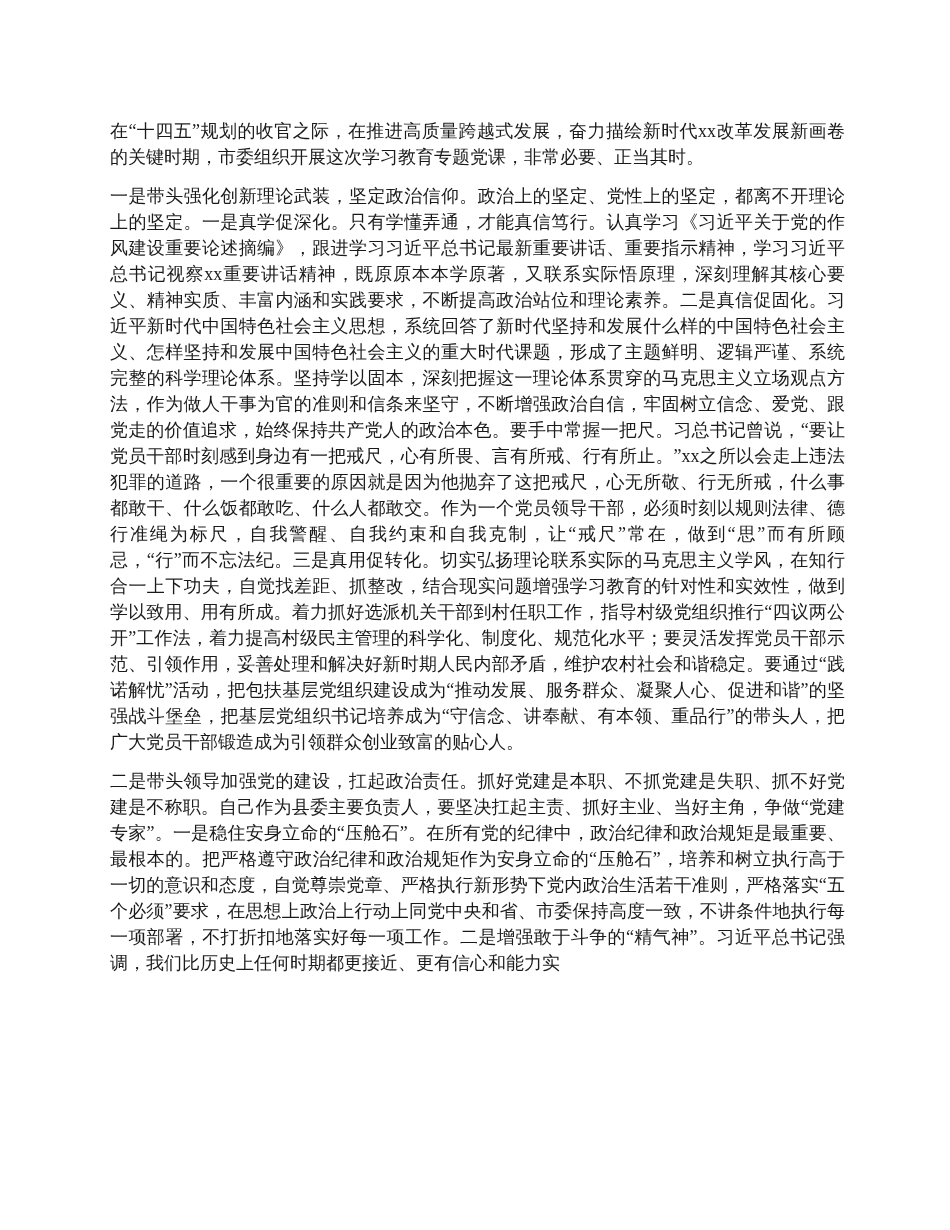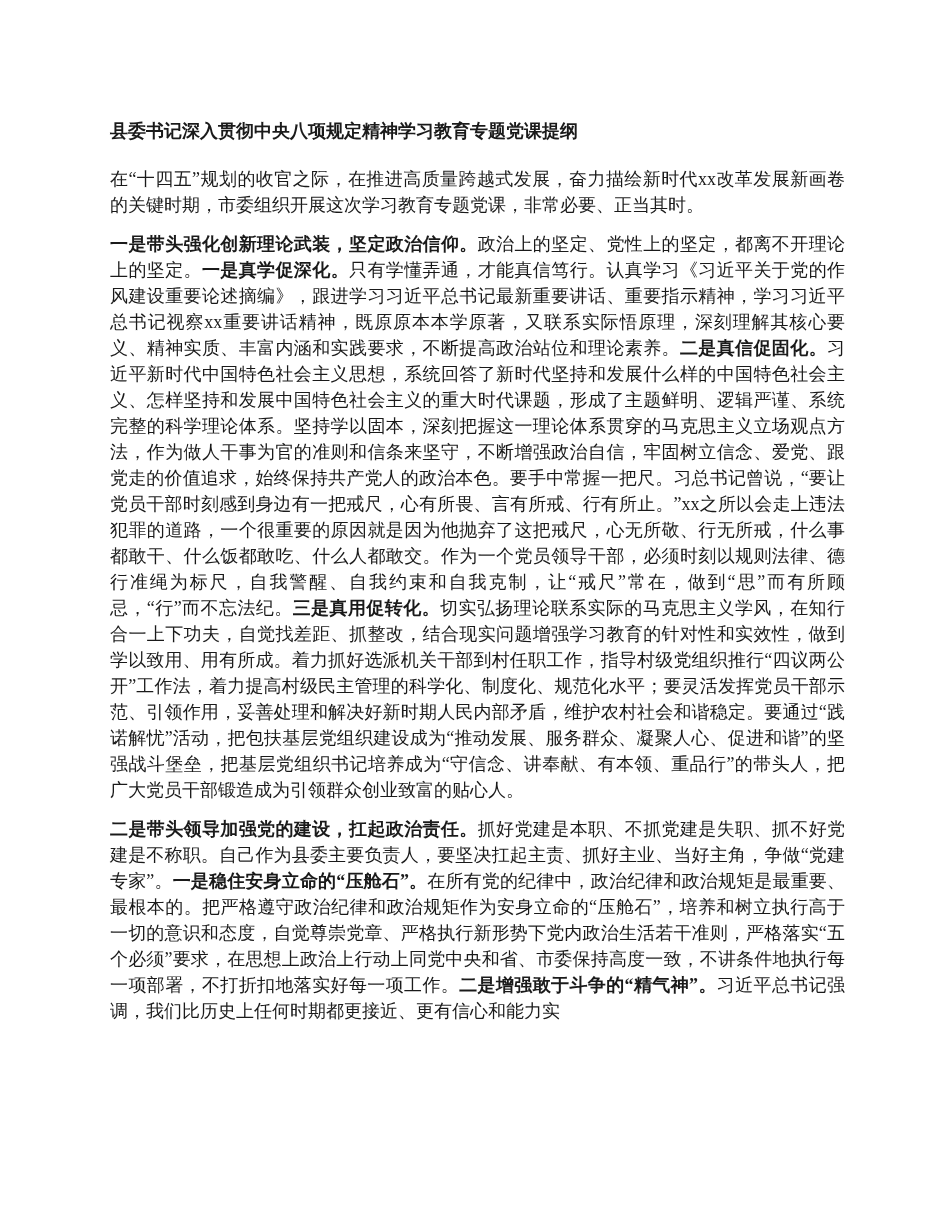--- a/index.html
+++ b/index.html
@@ -30,26 +30,25 @@
   }
   .para {
     font-size: 18px;
     line-height: 26px;
     margin: 0 0 13px 0;
     text-align: justify;
     text-justify: inter-ideograph;
     word-break: break-all;
   }
   .para strong {
-    font-weight: bold;
+    font-weight: normal;
   }
 </style>
 </head>
 <body>
 
 <div class="page">
-  <h1 class="doc-title">县委书记深入贯彻中央八项规定精神学习教育专题党课提纲</h1>
   <div>
       <p class="para"><span>在“十四五”规划的收官之际，在推进高质量跨越式发展，奋力描绘新时代xx改革发展新画卷的关键时期，市委组织开展这次学习教育专题党课，非常必要、正当其时。</span></p>
       <p class="para"><strong>一是带头强化创新理论武装，坚定政治信仰。</strong><span>政治上的坚定、党性上的坚定，都离不开理论上的坚定。</span><strong>一是真学促深化。</strong><span>只有学懂弄通，才能真信笃行。认真学习《习近平关于党的作风建设重要论述摘编》，跟进学习习近平总书记最新重要讲话、重要指示精神，学习习近平总书记视察xx重要讲话精神，既原原本本学原著，又联系实际悟原理，深刻理解其核心要义、精神实质、丰富内涵和实践要求，不断提高政治站位和理论素养。</span><strong>二是真信促固化。</strong><span>习近平新时代中国特色社会主义思想，系统回答了新时代坚持和发展什么样的中国特色社会主义、怎样坚持和发展中国特色社会主义的重大时代课题，形成了主题鲜明、逻辑严谨、系统完整的科学理论体系。坚持学以固本，深刻把握这一理论体系贯穿的马克思主义立场观点方法，作为做人干事为官的准则和信条来坚守，不断增强政治自信，牢固树立信念、爱党、跟党走的价值追求，始终保持共产党人的政治本色。要手中常握一把尺。习总书记曾说，“要让党员干部时刻感到身边有一把戒尺，心有所畏、言有所戒、行有所止。”xx之所以会走上违法犯罪的道路，一个很重要的原因就是因为他抛弃了这把戒尺，心无所敬、行无所戒，什么事都敢干、什么饭都敢吃、什么人都敢交。作为一个党员领导干部，必须时刻以规则法律、德行准绳为标尺，自我警醒、自我约束和自我克制，让“戒尺”常在，做到“思”而有所顾忌，“行”而不忘法纪。</span><strong>三是真用促转化。</strong><span>切实弘扬理论联系实际的马克思主义学风，在知行合一上下功夫，自觉找差距、抓整改，结合现实问题增强学习教育的针对性和实效性，做到学以致用、用有所成。着力抓好选派机关干部到村任职工作，指导村级党组织推行“四议两公开”工作法，着力提高村级民主管理的科学化、制度化、规范化水平；要灵活发挥党员干部示范、引领作用，妥善处理和解决好新时期人民内部矛盾，维护农村社会和谐稳定。要通过“践诺解忧”活动，把包扶基层党组织建设成为“推动发展、服务群众、凝聚人心、促进和谐”的坚强战斗堡垒，把基层党组织书记培养成为“守信念、讲奉献、有本领、重品行”的带头人，把广大党员干部锻造成为引领群众创业致富的贴心人。</span></p>
       <p class="para"><strong>二是带头领导加强党的建设，扛起政治责任。</strong><span>抓好党建是本职、不抓党建是失职、抓不好党建是不称职。自己作为县委主要负责人，要坚决扛起主责、抓好主业、当好主角，争做“党建专家”。</span><strong>一是稳住安身立命的“压舱石”。</strong><span>在所有党的纪律中，政治纪律和政治规矩是最重要、最根本的。把严格遵守政治纪律和政治规矩作为安身立命的“压舱石”，培养和树立执行高于一切的意识和态度，自觉尊崇党章、严格执行新形势下党内政治生活若干准则，严格落实“五个必须”要求，在思想上政治上行动上同党中央和省、市委保持高度一致，不讲条件地执行每一项部署，不打折扣地落实好每一项工作。</span><strong>二是增强敢于斗争的“精气神”。</strong><span>习近平总书记强调，我们比历史上任何时期都更接近、更有信心和能力实</span></p>
     </div>
 </div>
 
 </body></html>

